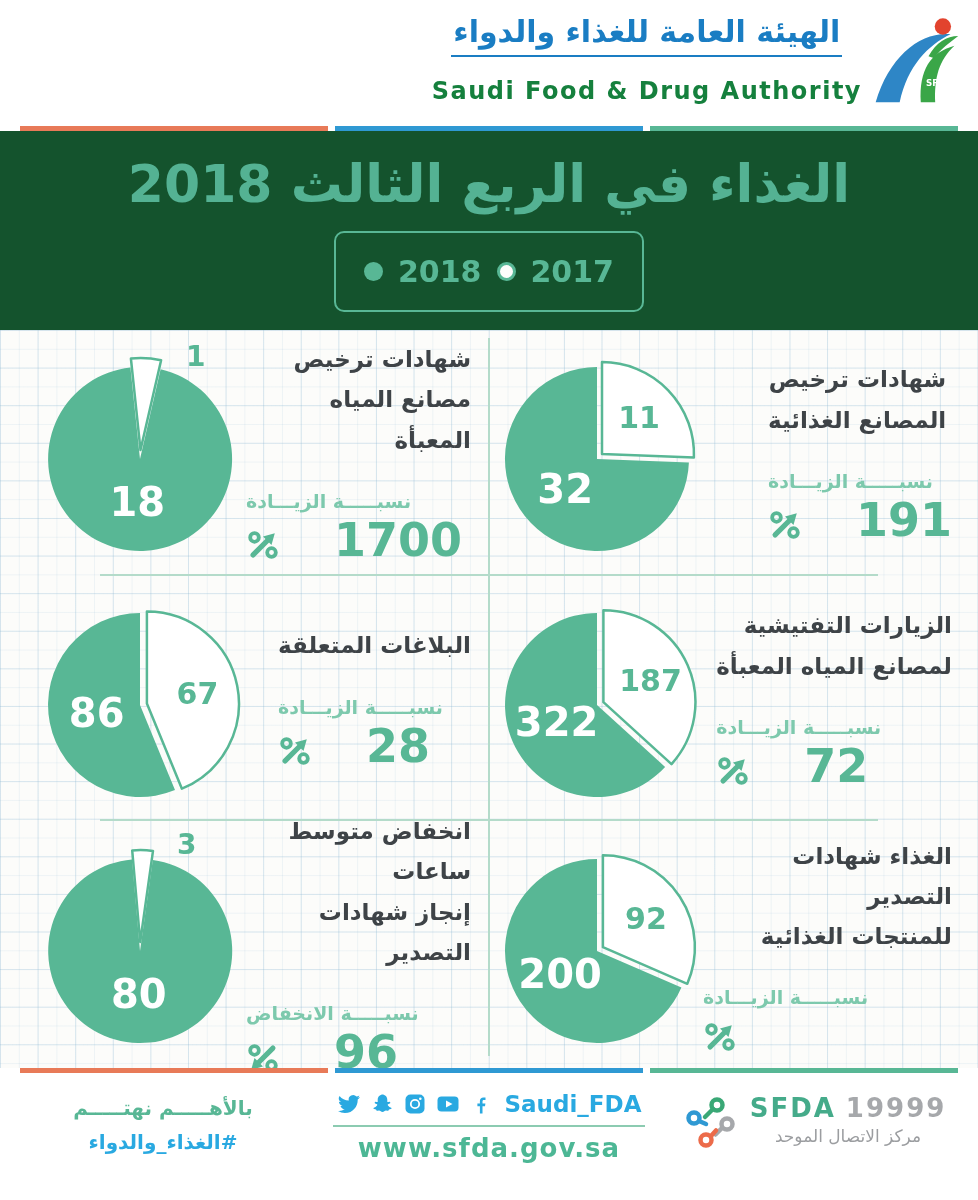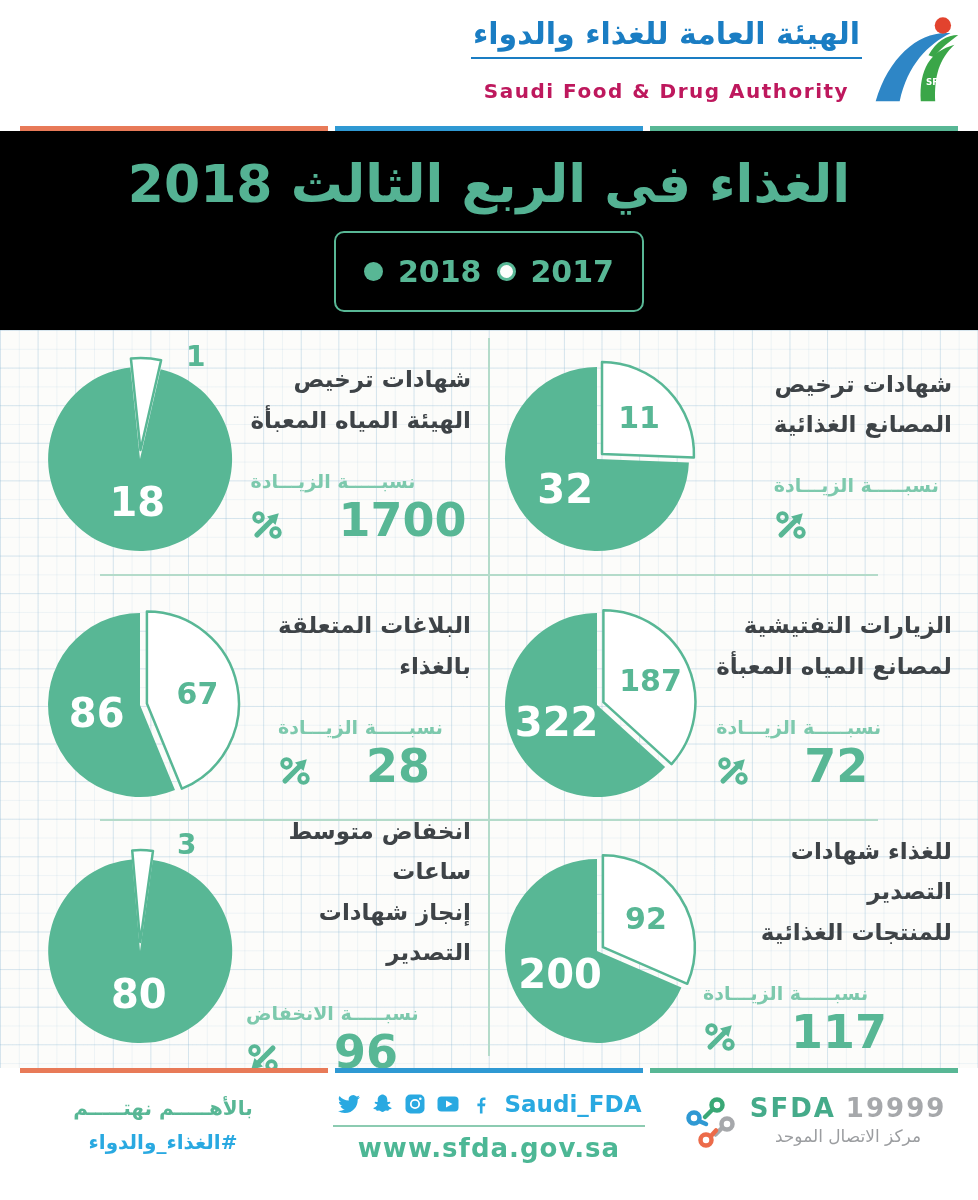--- a/index.html
+++ b/index.html
@@ -4,31 +4,31 @@
 <style>
   html,body{margin:0;padding:0;background:#e9e9e9;}
   *{box-sizing:border-box;font-family:"DejaVu Sans",sans-serif;}
   .page{width:978px;height:1200px;margin:0 auto;background:#fff;overflow:hidden;position:relative;}
 
   
   .header{height:131px;position:relative;background:#fff;}
   .brand{position:absolute;top:14px;right:14px;display:flex;align-items:center;gap:6px;}
   .brand-text{display:flex;flex-direction:column;align-items:center;gap:20px;padding-bottom:4px;}
   .brand-ar{font-size:30px;font-weight:bold;color:#1a7dc3;direction:rtl;border-bottom:2.5px solid #1a7dc3;padding:0 2px 6px;}
-  .brand-en{font-size:20px;font-weight:bold;color:#be185d;letter-spacing:1.5px;}
+  .brand-en{font-size:24px;font-weight:bold;color:#15803d;letter-spacing:1.5px;}
   .bars{position:absolute;left:0;right:0;display:flex;gap:7px;padding:0 20px;height:5px;}
   .bars.bottom{bottom:0;}
   .bars.top{top:0;}
   .bar{flex:1;}
   .bar-orange{background:#e87a58;}
   .bar-blue{background:#2f99d3;}
   .bar-green{background:#58b795;}
 
   
-  .title-sec{height:199px;background:#000000;text-align:center;padding-top:22px;}
+  .title-sec{height:199px;background:#14532d;text-align:center;padding-top:22px;}
   .main-title{font-size:52px;font-weight:bold;color:#54b293;margin:0 0 16px;direction:rtl;line-height:1.2;}
   .legend{display:inline-flex;direction:ltr;align-items:center;gap:15px;border:2.5px solid #58b795;border-radius:10px;padding:21px 28px;font-size:30px;font-weight:bold;color:#58b795;background:transparent;}
   .dot{width:19px;height:19px;border-radius:50%;}
   .dot-filled{background:#58b795;}
   .dot-outline{border:3.5px solid #58b795;background:#fdfdfb;}
 
   
   .charts{position:relative;height:738px;background-color:#fcfcfa;
     background-image:
       linear-gradient(to right, rgba(150,190,215,.28) 1px, transparent 1px),
@@ -110,20 +110,21 @@
     <div class="divider-h" style="top:244px;"></div>
     <div class="divider-h" style="top:489px;"></div>
   <div class="chart-cell">
         <div class="chart-text">
           <div class="c-title">
             <div>شهادات ترخيص</div>
             <div>المصانع الغذائية</div>
           </div>
           <div class="rate-label">نسبـــــة الزيـــادة</div>
           <div class="rate-row">
+            <div class="rate-num">191</div>
             <span class="rate-icon">
               <svg width="34" height="34" viewBox="0 0 36 36">
                 <circle cx="9" cy="10" r="4.6" fill="none" stroke="#58b795" stroke-width="4"></circle>
                 <circle cx="27" cy="26" r="4.6" fill="none" stroke="#58b795" stroke-width="4"></circle>
                 <path d="M7.5 28.5 L23 13" stroke="#58b795" stroke-width="5.5" stroke-linecap="round" fill="none"></path>
                 <polygon points="30.5,5.5 18,9 27,18" fill="#58b795"></polygon>
               </svg>
             </span>
           </div>
         </div>
@@ -133,21 +134,21 @@
     <path d="M106,122 L106.0,30.0 A92,92 0 0 1 197.9,125.4 Z" fill="#ffffff" stroke="#58b795" stroke-width="2.5" stroke-linejoin="round" transform="translate(5.0,-4.9)"></path>
     <text x="74.2" y="165.7" font-size="40" font-weight="bold" fill="#ffffff" text-anchor="middle">32</text>
     <text x="148.1" y="91.4" font-size="30" font-weight="bold" fill="#58b795" text-anchor="middle">11</text>
   </svg>
         </div>
       </div>
       <div class="chart-cell col-left">
         <div class="chart-text">
           <div class="c-title">
             <div>شهادات ترخيص</div>
-            <div>الهيئة المياه المعبأة</div>
+            <div>مصانع المياه المعبأة</div>
           </div>
           <div class="rate-label">نسبـــــة الزيـــادة</div>
           <div class="rate-row">
             <div class="rate-num">1700</div>
             <span class="rate-icon">
               <svg width="34" height="34" viewBox="0 0 36 36">
                 <circle cx="9" cy="10" r="4.6" fill="none" stroke="#58b795" stroke-width="4"></circle>
                 <circle cx="27" cy="26" r="4.6" fill="none" stroke="#58b795" stroke-width="4"></circle>
                 <path d="M7.5 28.5 L23 13" stroke="#58b795" stroke-width="5.5" stroke-linecap="round" fill="none"></path>
                 <polygon points="30.5,5.5 18,9 27,18" fill="#58b795"></polygon>
@@ -189,21 +190,20 @@
     <path d="M106,122 L106.0,30.0 A92,92 0 0 1 174.1,183.9 Z" fill="#ffffff" stroke="#58b795" stroke-width="2.5" stroke-linejoin="round" transform="translate(6.4,-2.8)"></path>
     <text x="65.6" y="152.9" font-size="40" font-weight="bold" fill="#ffffff" text-anchor="middle">322</text>
     <text x="159.5" y="108.3" font-size="30" font-weight="bold" fill="#58b795" text-anchor="middle">187</text>
   </svg>
         </div>
       </div>
       <div class="chart-cell col-left">
         <div class="chart-text">
           <div class="c-title">
             <div>البلاغات المتعلقة</div>
-            <div>بالغذاء</div>
           </div>
           <div class="rate-label">نسبـــــة الزيـــادة</div>
           <div class="rate-row">
             <div class="rate-num">28</div>
             <span class="rate-icon">
               <svg width="34" height="34" viewBox="0 0 36 36">
                 <circle cx="9" cy="10" r="4.6" fill="none" stroke="#58b795" stroke-width="4"></circle>
                 <circle cx="27" cy="26" r="4.6" fill="none" stroke="#58b795" stroke-width="4"></circle>
                 <path d="M7.5 28.5 L23 13" stroke="#58b795" stroke-width="5.5" stroke-linecap="round" fill="none"></path>
                 <polygon points="30.5,5.5 18,9 27,18" fill="#58b795"></polygon>
@@ -216,26 +216,25 @@
     <path d="M106,122 L141.0,207.1 A92,92 0 1 1 106.0,30.0 Z" fill="#58b795"></path>
     <path d="M106,122 L106.0,30.0 A92,92 0 0 1 141.0,207.1 Z" fill="#ffffff" stroke="#58b795" stroke-width="2.5" stroke-linejoin="round" transform="translate(6.9,-1.4)"></path>
     <text x="62.7" y="143.6" font-size="40" font-weight="bold" fill="#ffffff" text-anchor="middle">86</text>
     <text x="163.4" y="120.7" font-size="30" font-weight="bold" fill="#58b795" text-anchor="middle">67</text>
   </svg>
         </div>
       </div>
       <div class="chart-cell">
         <div class="chart-text">
           <div class="c-title">
-            <div>للغذاء شهادات التصدير</div>
+            <div>الغذاء شهادات التصدير</div>
             <div>للمنتجات الغذائية</div>
           </div>
           <div class="rate-label">نسبـــــة الزيـــادة</div>
           <div class="rate-row">
-            <div class="rate-num">117</div>
             <span class="rate-icon">
               <svg width="34" height="34" viewBox="0 0 36 36">
                 <circle cx="9" cy="10" r="4.6" fill="none" stroke="#58b795" stroke-width="4"></circle>
                 <circle cx="27" cy="26" r="4.6" fill="none" stroke="#58b795" stroke-width="4"></circle>
                 <path d="M7.5 28.5 L23 13" stroke="#58b795" stroke-width="5.5" stroke-linecap="round" fill="none"></path>
                 <polygon points="30.5,5.5 18,9 27,18" fill="#58b795"></polygon>
               </svg>
             </span>
           </div>
         </div>

